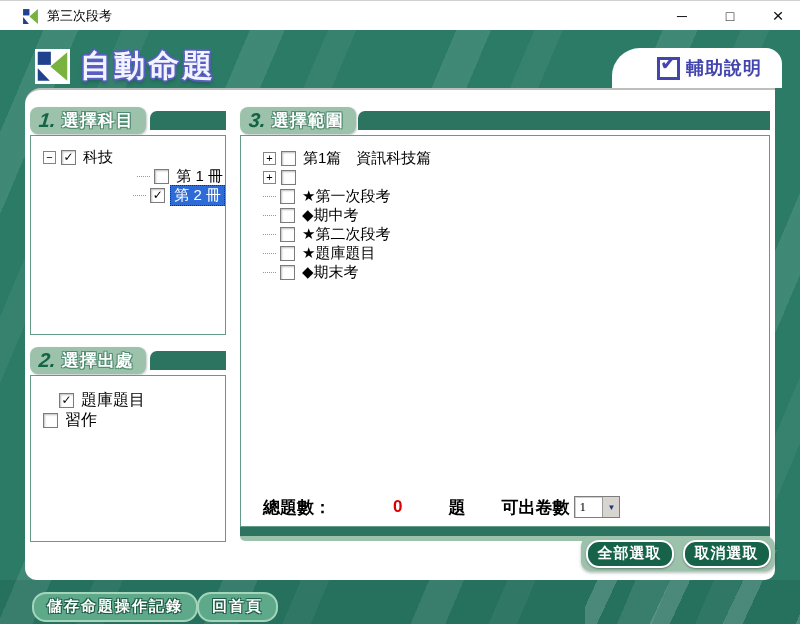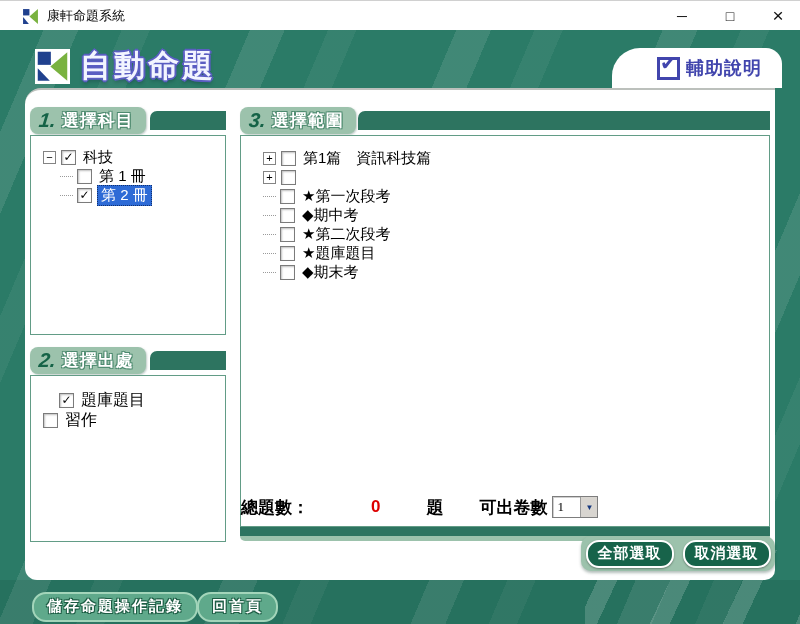--- a/index.html
+++ b/index.html
@@ -52,25 +52,25 @@
   .trow{display:flex;align-items:center;height:19px;font-size:15px;color:#000;white-space:nowrap;cursor:default;}
   .exp{width:11px;height:11px;border:1px solid #848484;background:#fff;display:inline-flex;
     align-items:center;justify-content:center;margin-right:5px;flex:none;}
   .exp i{font-style:normal;font-size:11px;line-height:9px;color:#000;}
   .dash{width:13px;border-top:1px dotted #9a9a9a;margin-right:4px;flex:none;}
   .cb{width:13px;height:13px;border:1px solid #7b7b7b;background:#fff;box-shadow:inset 1px 1px 2px rgba(0,0,0,.25);
     display:inline-flex;align-items:center;justify-content:center;margin-right:5px;flex:none;}
   .cb.checked::after{content:"✓";font-size:12px;font-weight:bold;color:#000;margin-top:-1px;}
   .tlabel{padding:0 2px;}
   .tlabel.sel{background:#2e6bd6;color:#fff;border:1px dotted #10306e;padding:0 3px;}
-  .indent{margin-left:17px;}
+  .indent{margin-left:17px;justify-content:flex-end;}
   
   .summary{position:absolute;left:0;right:0;bottom:7px;height:24px;display:flex;align-items:center;
     font-size:17px;font-weight:bold;color:#000;}
-  .summary .l1{}
+  .summary .l1{margin-left:22px;}
   .summary .v0{margin-left:62px;color:#dd0000;}
   .summary .l2{margin-left:46px;}
   .summary .l3{margin-left:36px;}
   .combo{margin-left:5px;width:44px;height:20px;border:1px solid #7d7d7d;background:#fff;display:flex;
     box-shadow:inset 1px 1px 0 #cfcfcf;cursor:default;}
   .combo .cval{flex:1;font-size:13px;font-weight:normal;padding:2px 0 0 4px;font-family:"Liberation Serif",serif;}
   .combo .cbtn{width:16px;background:#d8d5d0;border-left:1px solid #9a9a9a;display:flex;align-items:center;
     justify-content:center;font-size:8px;color:#16387e;}
   
   .p3foot-dark{position:absolute;left:215px;top:437px;width:530px;height:9px;background:#2d7460;}
@@ -93,21 +93,21 @@
 
 <div class="screen">
 
   <div class="titlebar">
     <svg class="appicon" viewBox="0 0 64 64">
       <rect width="64" height="64" fill="#ffffff"></rect>
       <polygon points="4,4 28,4 28,28 4,28" fill="#20418e"></polygon>
       <polygon points="60,4 60,60 28,32" fill="#79b23f"></polygon>
       <polygon points="4,34 26,60 4,60" fill="#20418e"></polygon>
     </svg>
-    <span class="ttext">康軒命題系統</span>
+    <span class="ttext">第三次段考</span>
     <div class="wcontrols">
       <span class="wbtn">─</span>
       <span class="wbtn">□</span>
       <span class="wbtn close">×</span>
     </div>
   </div>
 
   <div class="app-bg">
     <div class="bottom-band"></div>
     <div class="corner-stripes"></div>

